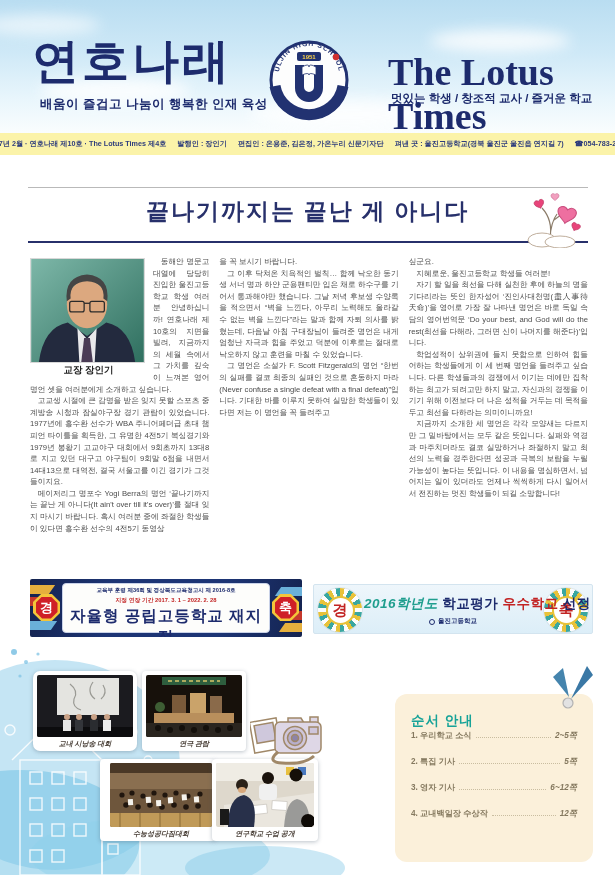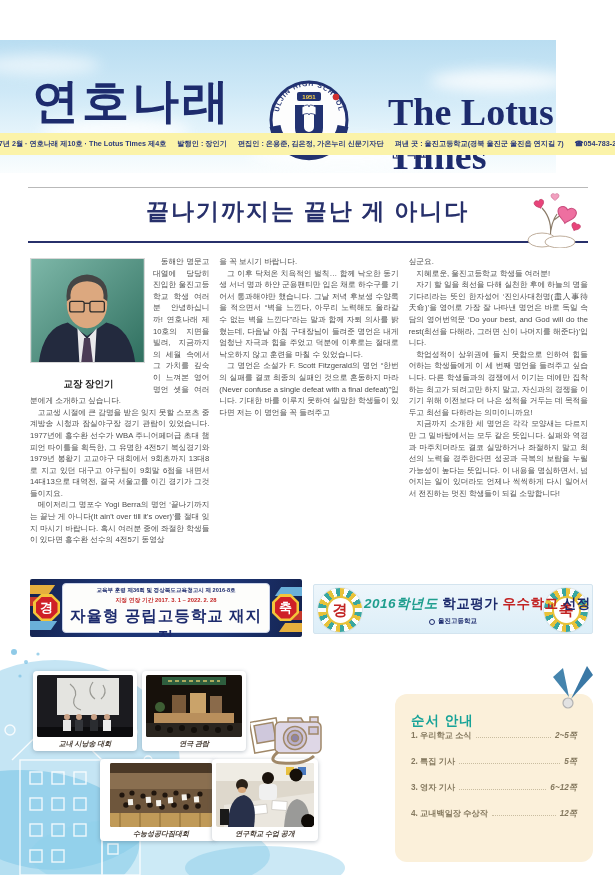--- a/index.html
+++ b/index.html
@@ -1,21 +1,21 @@
 <!DOCTYPE html>
 <html><head>
 <meta charset="utf-8">
 <style>
   * { box-sizing: border-box; margin: 0; padding: 0; }
   body { background:#e9e9e9; font-family:"Liberation Sans", sans-serif; }
   .page { position:relative; width:615px; height:875px; background:#fff; margin:0 auto; overflow:hidden; }
 
   
-  .header { position:absolute; left:0; top:0; width:556px; height:133px;
-    background:linear-gradient(180deg,#b9ddf1 0%,#cfe9f7 40%,#e9f6fc 75%,#fafdfe 100%);margin-top:40px; }
+  .header { position:absolute; left:0; top:0; width:615px; height:133px;
+    background:linear-gradient(180deg,#b9ddf1 0%,#cfe9f7 40%,#e9f6fc 75%,#fafdfe 100%); }
   .cloud { position:absolute; background:#fff; border-radius:50%; filter:blur(7px); opacity:.8; }
   .c1 { left:40px; top:78px; width:150px; height:26px; }
   .c2 { left:250px; top:100px; width:190px; height:28px; }
   .c3 { left:430px; top:30px; width:140px; height:22px; }
   .c4 { left:-20px; top:15px; width:120px; height:20px; opacity:.6; }
   .masthead-kr { position:absolute; left:32px; top:30px; font-size:47px; font-weight:900;
     color:#1d2b6d; letter-spacing:3px; font-family:"Liberation Sans",sans-serif; }
   .slogan-kr { position:absolute; left:40px; top:96px; font-size:12.5px; font-weight:bold; color:#1d2b6d; letter-spacing:.5px; }
   .masthead-en { position:absolute; left:388px; top:50px; font-size:38px; font-weight:bold;
     color:#1d2b6d; font-family:"Liberation Serif", serif; }
@@ -34,21 +34,21 @@
   .rule-navy { position:absolute; left:28px; top:241px; width:560px; height:2px; background:#27306b; }
   .heart-deco { position:absolute; left:520px; top:190px; width:66px; height:58px; }
 
   
   .columns { position:absolute; left:30px; top:256px; width:558px; height:318px; display:flex; gap:10px; overflow:hidden; }
   .col { flex:1; font-size:7.7px; line-height:11.6px; color:#4b4b4b; text-align:justify; }
   .col p { margin:0; text-indent:1em; }
   .col.cont p:first-of-type { text-indent:0; }
   .portrait { float:left; width:117px; margin:2px 6px 1px 0; }
   .portrait svg { display:block; border:1px solid #d8d8d8; }
-  .portrait-cap { text-align:center; font-size:9.5px; font-weight:bold; color:#222; padding:16px 0 1px;
+  .portrait-cap { text-align:center; font-size:9.5px; font-weight:bold; color:#222; padding:2px 0 1px;
     font-family:"Liberation Serif", serif; }
 
   
   .banner-left { position:absolute; left:30px; top:579px; width:272px; height:58px;
     background:linear-gradient(100deg,#14234f,#1d3575 30%,#1d3575 70%,#14234f); border-radius:2px; overflow:hidden; }
   .streak { position:absolute; width:34px; height:9px; transform:skewX(-35deg); opacity:.95; }
   .s1 { background:#f0b73c; left:-12px; top:6px; } .s2 { background:#cf3a2a; left:-18px; top:18px; }
   .s3 { background:#6fb7e0; left:-10px; top:42px; } .s4 { background:#f0b73c; right:-14px; top:44px; }
   .s5 { background:#cf3a2a; right:-18px; top:32px; } .s6 { background:#6fb7e0; right:-10px; top:8px; }
   .banner-left-panel { position:absolute; left:32px; top:4px; width:208px; height:50px; background:#fdfdfb;
@@ -81,21 +81,21 @@
     display:flex; align-items:center; justify-content:center; gap:3px; }
   .mini-emblem { width:6px; height:6px; border:1.5px solid #1d2b6d; border-radius:50%; display:inline-block; }
 
   
   .watercolor { position:absolute; left:0; top:640px; width:615px; height:235px; pointer-events:none; }
   .photo-card { position:absolute; background:#fff; border-radius:4px; padding:4px 4px 0;
     box-shadow:0 1px 4px rgba(60,80,100,.35); }
   .photo-card svg { display:block; border-radius:2px; }
   .photo-cap { text-align:center; font-size:7px; font-weight:bold; color:#4a4038; height:14px; line-height:14px;
     font-family:"Liberation Serif", serif; font-style:italic; }
-  .pc1 { left:33px; top:671px; } .pc2 { left:142px; top:671px; }
+  .pc1 { left:33px; top:671px;border-radius:7px; } .pc2 { left:142px; top:671px; }
   .pc3 { left:100px; top:759px;padding-left:10px; } .pc4 { left:212px; top:759px; }
   .camera-deco { position:absolute; left:250px; top:708px; width:78px; height:60px; }
 
   .toc { position:absolute; left:395px; top:694px; width:198px; height:168px; background:#fbf0da;
     border-radius:12px; padding:18px 16px 0; }
   .toc-title { font-size:13.5px; font-weight:900; color:#17a398; letter-spacing:1px; }
   .toc-row { display:flex; align-items:baseline; margin-bottom:15px; font-size:8.2px; color:#85795f; font-weight:bold; }
   .toc-label { white-space:nowrap; }
   .toc-dots { flex:1; border-bottom:1px dotted #c9bda0; margin:0 4px 2px; }
   .toc-pages { white-space:nowrap;font-style:italic; }

